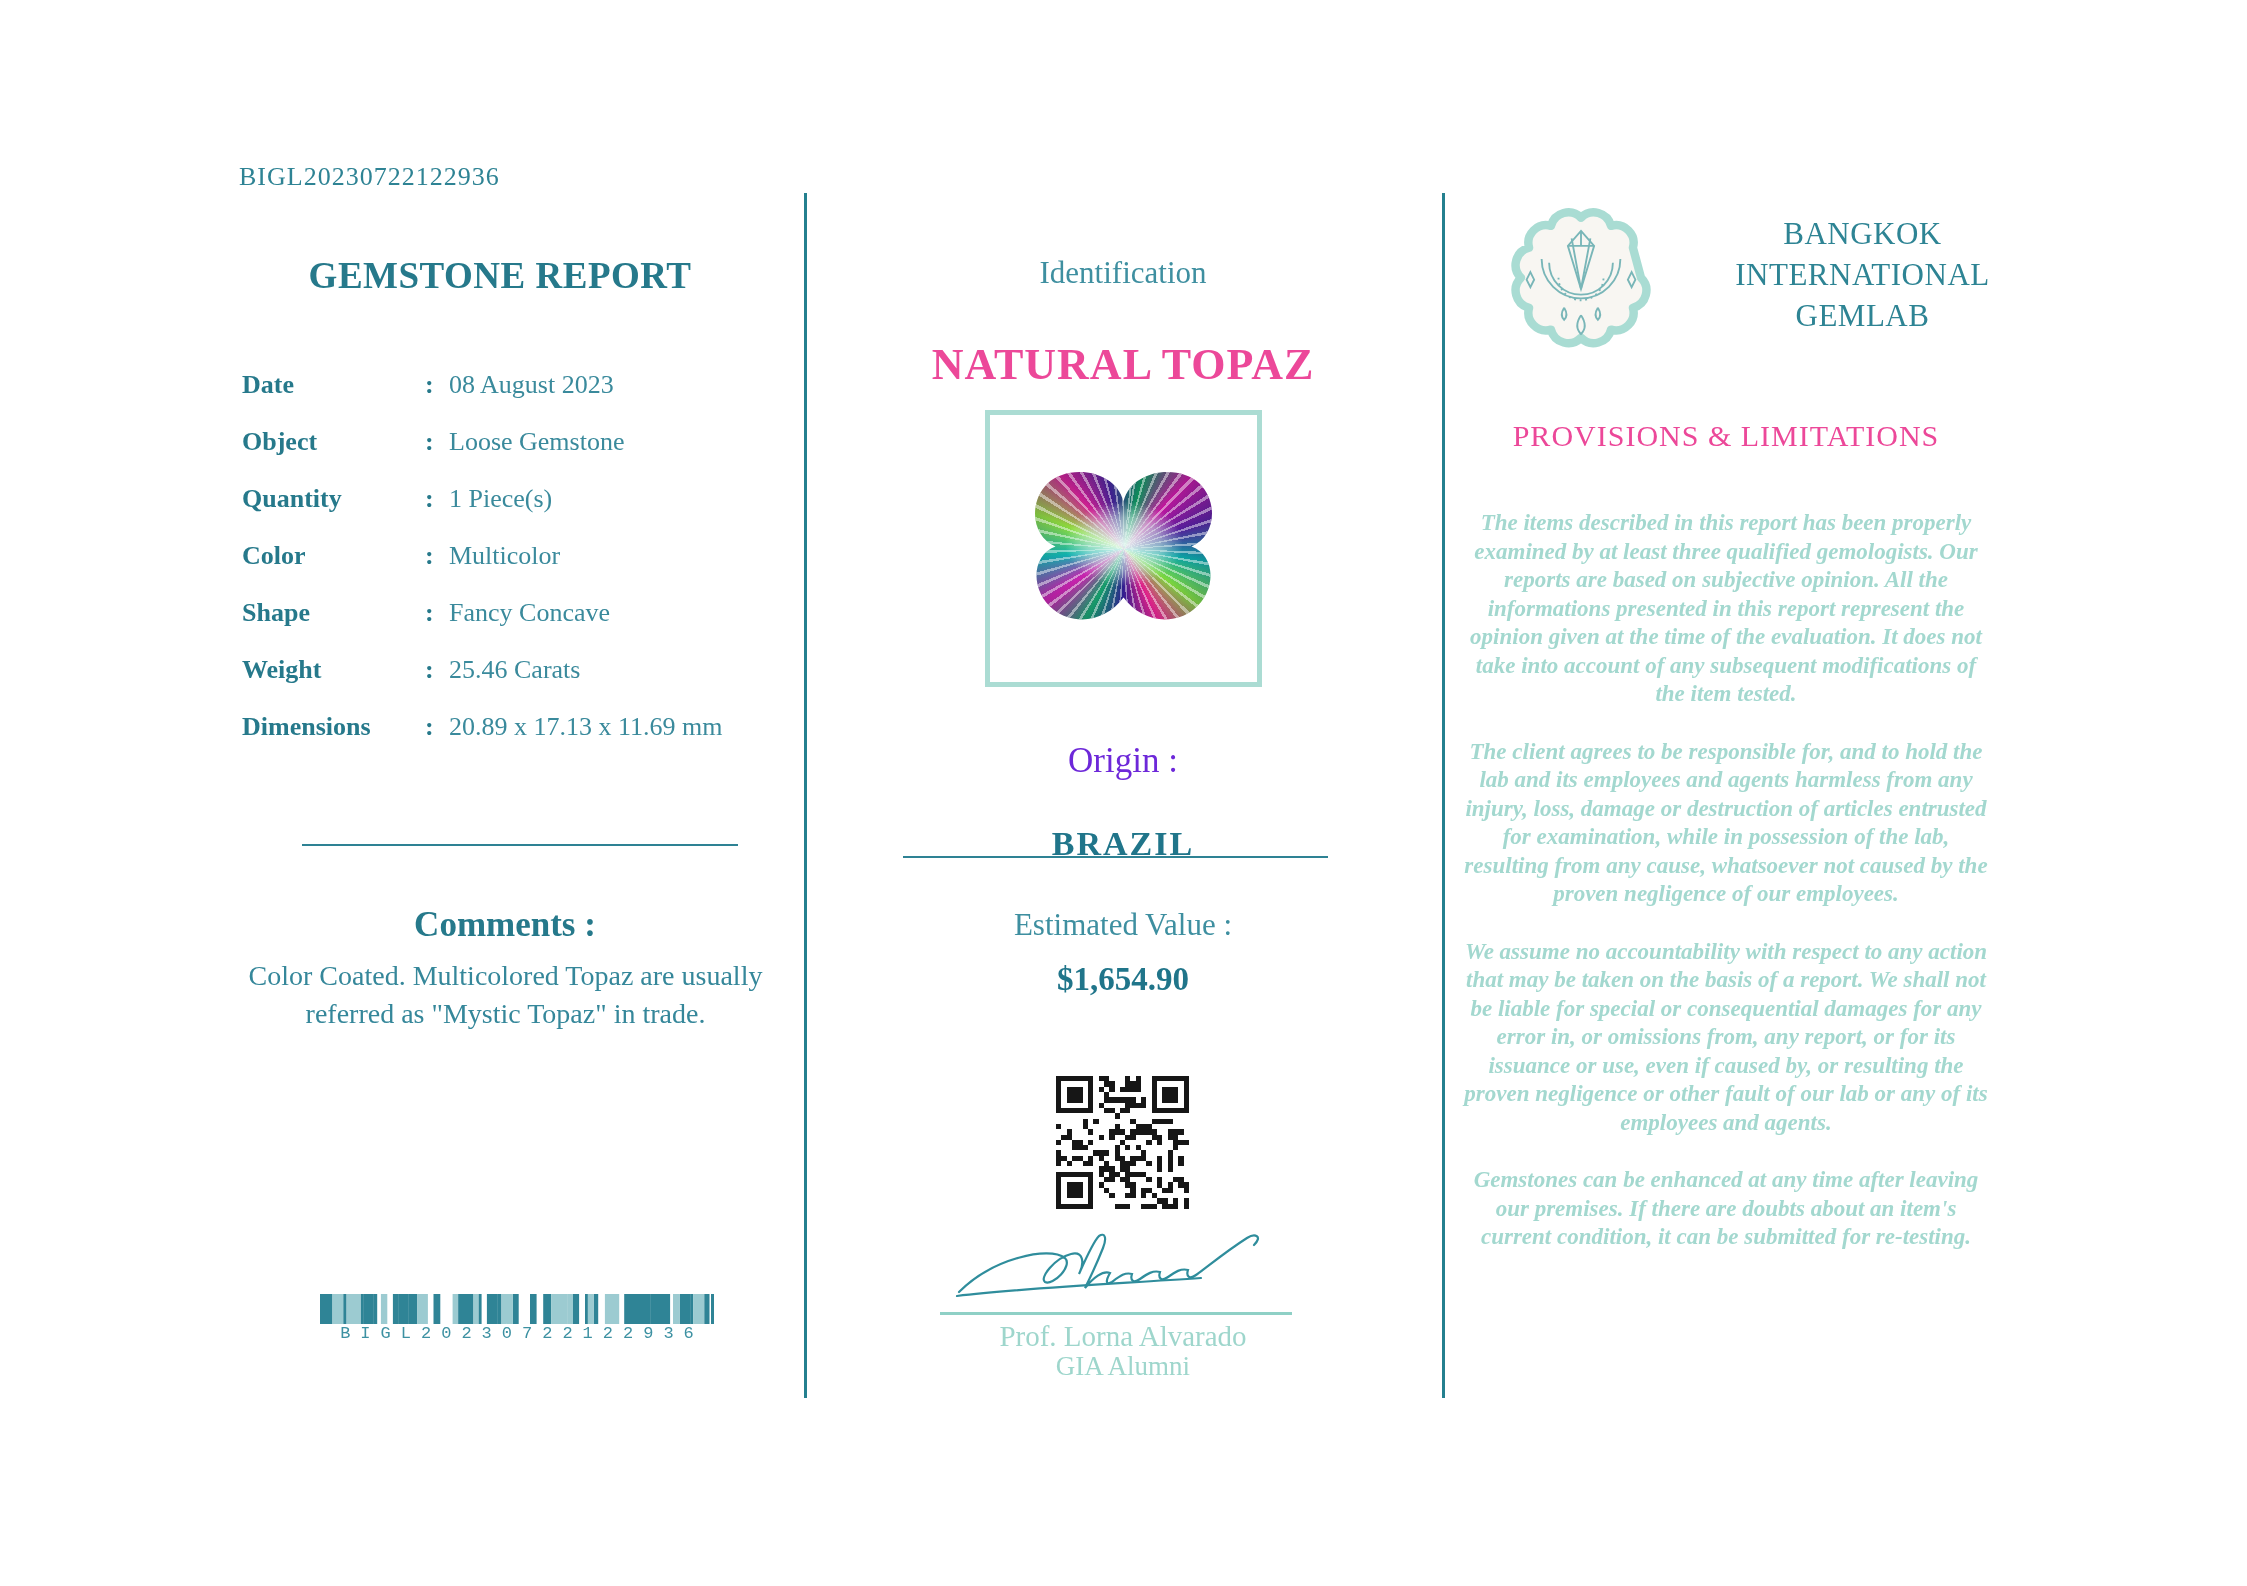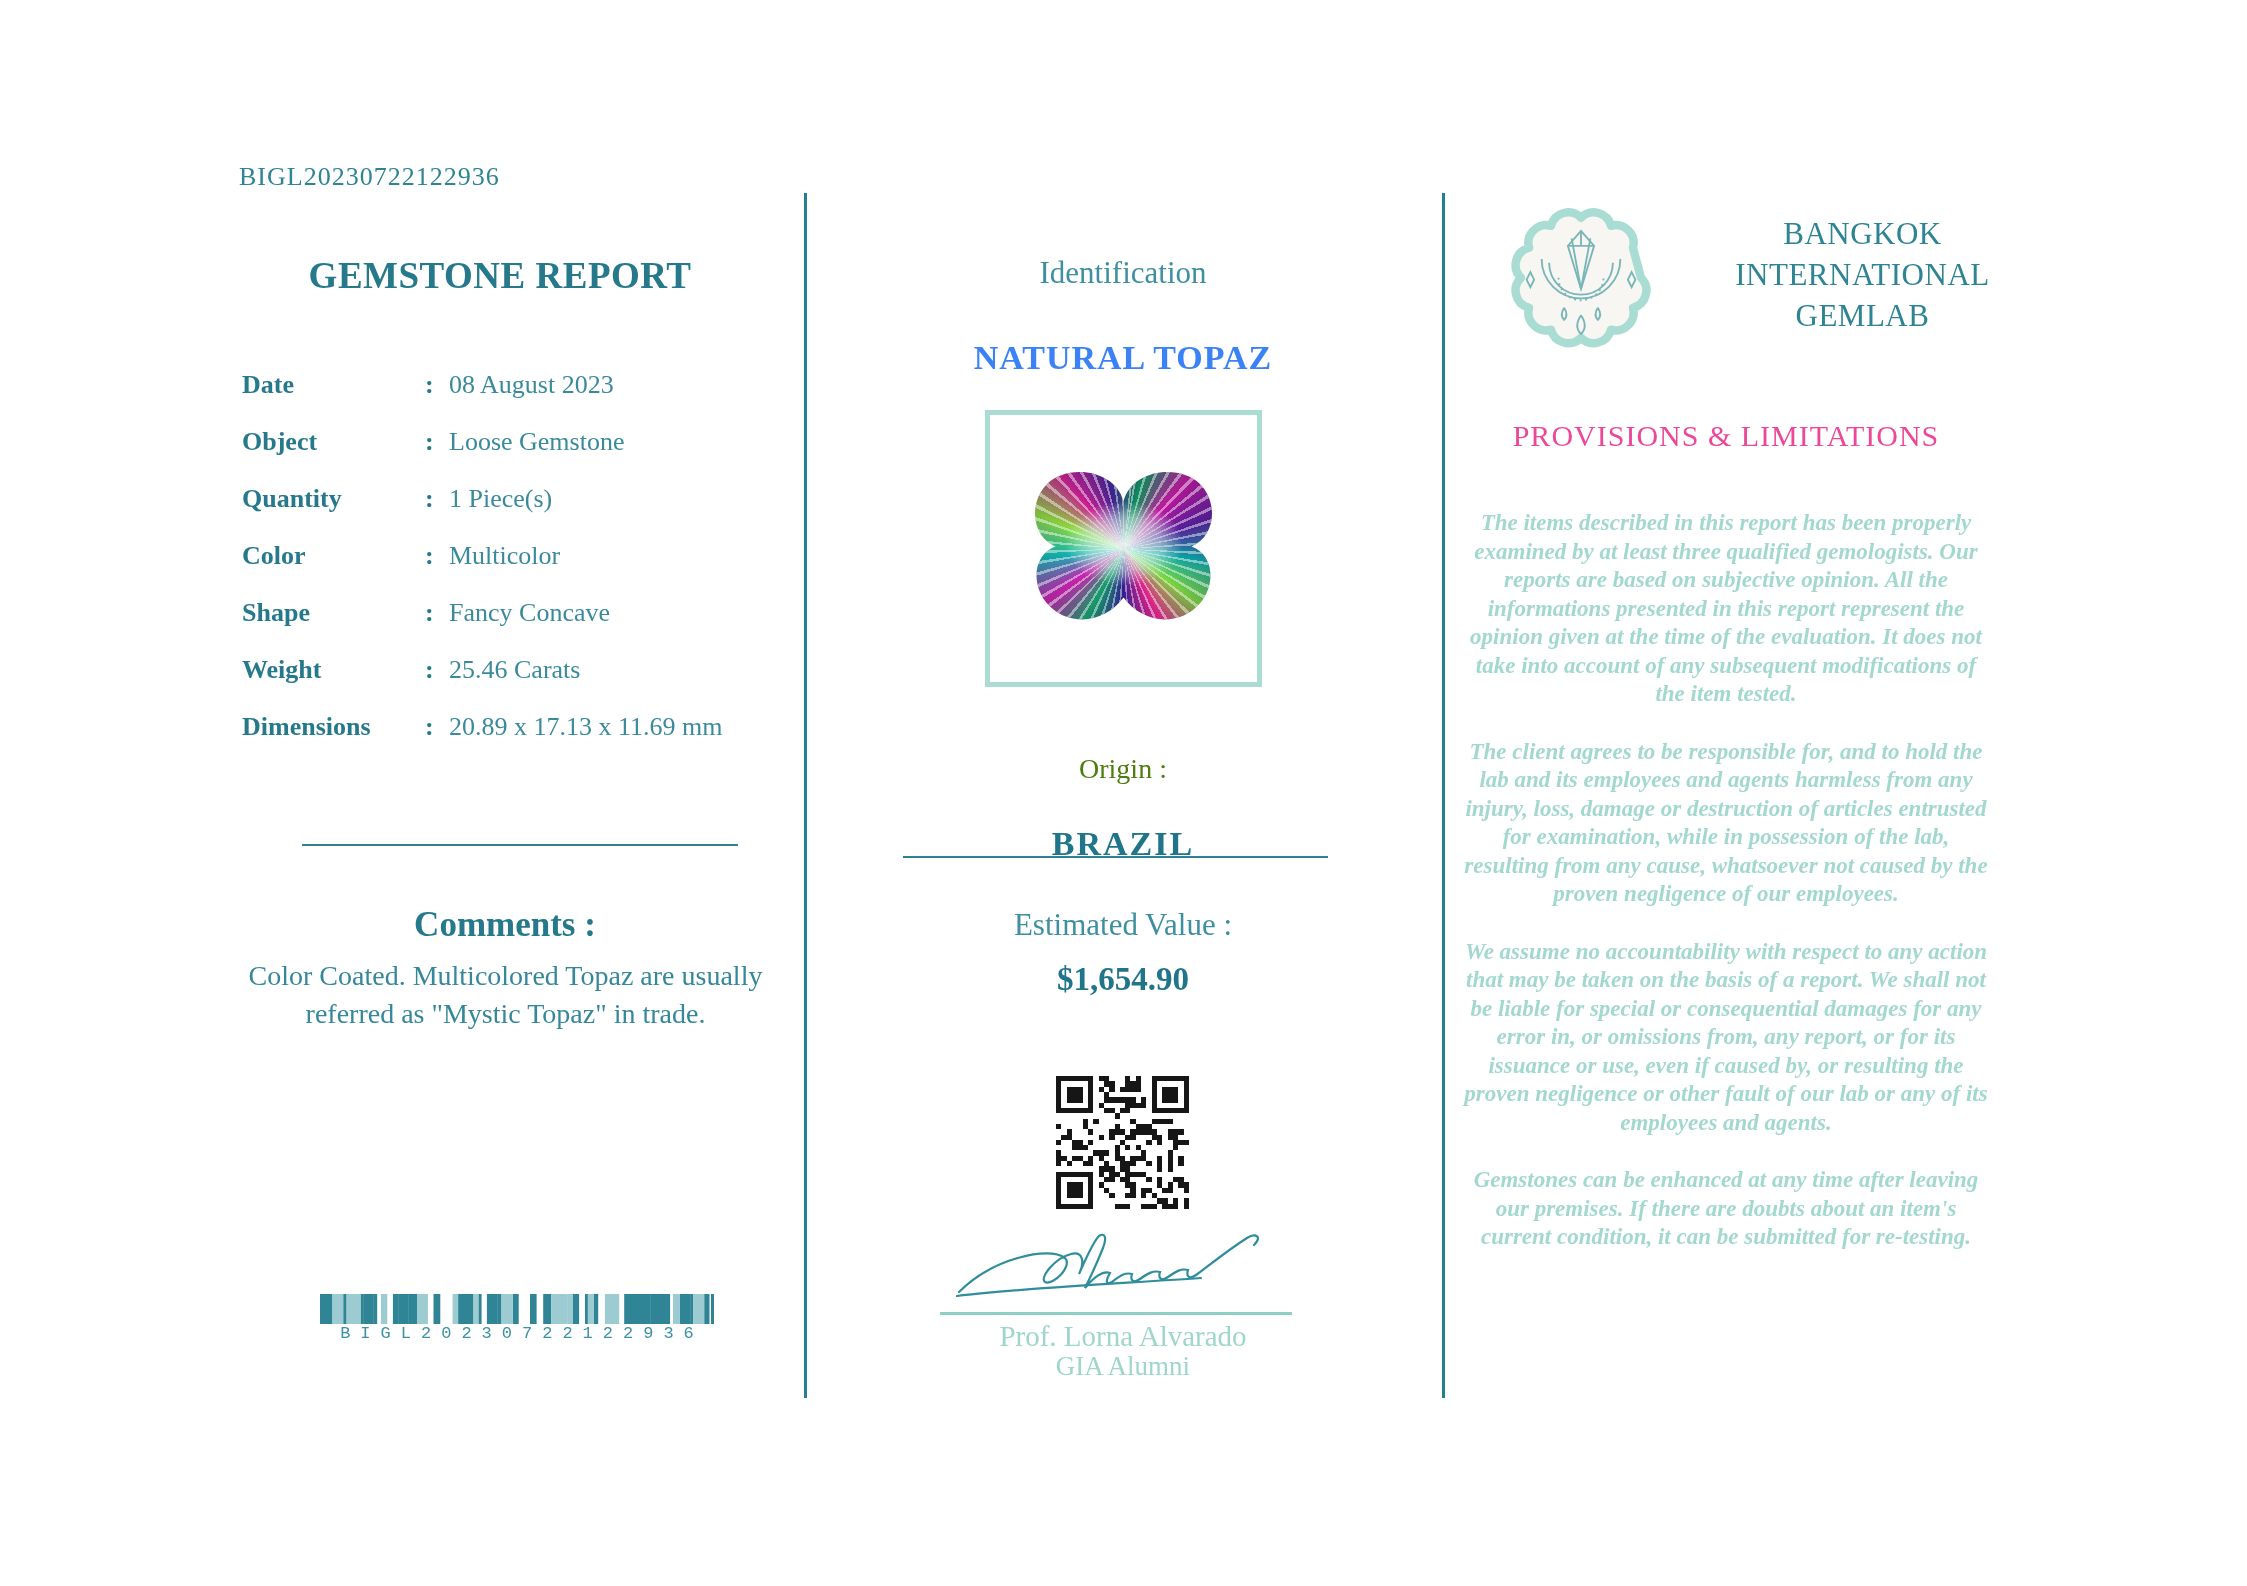--- a/index.html
+++ b/index.html
@@ -26,32 +26,32 @@
                  font-size:17px;letter-spacing:10px;padding-left:10px;color:#3d91a2;
                  white-space:nowrap;}
 
   
   .vdiv{top:193px;height:1205px;width:3px;background:#24808f;}
   .vdiv1{left:804px;}
   .vdiv2{left:1442px;}
 
   
   .ident-label{left:873px;top:255px;width:500px;font-size:31px;color:#3e8fa0;}
-  .gem-name{left:873px;top:339px;width:500px;font-size:34px;font-weight:bold;
-            color:#3b82f6;letter-spacing:1px;}
+  .gem-name{left:873px;top:339px;width:500px;font-size:44px;font-weight:bold;
+            color:#ec4899;letter-spacing:1px;}
   .gem-box{left:985px;top:410px;width:277px;height:277px;border:5px solid #abdcd3;
            box-sizing:border-box;display:flex;align-items:center;justify-content:center;background:#fff;}
   .gem{width:206px;height:174px;
     background:
       radial-gradient(ellipse 42% 36% at 50% 47%, rgba(236,252,246,.95) 0%, rgba(214,242,234,.55) 42%, rgba(214,242,234,0) 68%),
       repeating-conic-gradient(from 8deg at 50% 50%, rgba(255,255,255,.45) 0deg 2deg, rgba(255,255,255,0) 2deg 7deg),
       radial-gradient(circle at 50% 50%, rgba(255,255,255,0) 40%, rgba(40,30,70,.22) 78%, rgba(40,30,70,.38) 100%),
       conic-gradient(from 15deg at 50% 50%, #0d8f5a,#c4169f,#571d9c,#0aa4a4,#7cd83d,#e0218a,#2f1d8f,#149e69,#cb1fae,#0fb3b0,#8fdd3b,#cf1f92,#3f208f,#0d8f5a);
     clip-path: path('M103,40 C95,8 48,2 27,22 C7,42 12,76 35,85 C10,94 10,130 33,148 C56,166 87,158 103,136 C119,158 150,166 173,148 C196,130 196,94 171,85 C194,76 199,42 179,22 C158,2 111,8 103,40 Z');}
-  .origin-label{left:873px;top:741px;width:500px;font-size:28px;color:#4d7c0f;margin-top:12px;}
+  .origin-label{left:873px;top:741px;width:500px;font-size:35px;color:#6d28d9;}
   .origin-value{left:873px;top:797px;width:500px;font-size:34px;font-weight:bold;
                 color:#20758a;letter-spacing:2px;margin-top:28px;}
   .hr-mid{left:903px;top:856px;width:425px;height:2px;background:#2e8294;}
   .value-label{left:873px;top:907px;width:500px;font-size:31px;color:#3e8fa0;}
   .value-amount{left:873px;top:961px;width:500px;font-size:33px;font-weight:bold;color:#20758a;}
   .qr{left:1056px;top:1076px;width:133px;height:133px;}
   .qr svg{width:133px;height:133px;display:block;}
   .signature{left:953px;top:1228px;width:338px;height:88px;}
   .sig-line{left:940px;top:1312px;width:352px;height:3px;background:#8fd0c6;}
   .signer-name{left:873px;top:1320px;width:500px;font-size:29px;color:#9ed6cc;}

